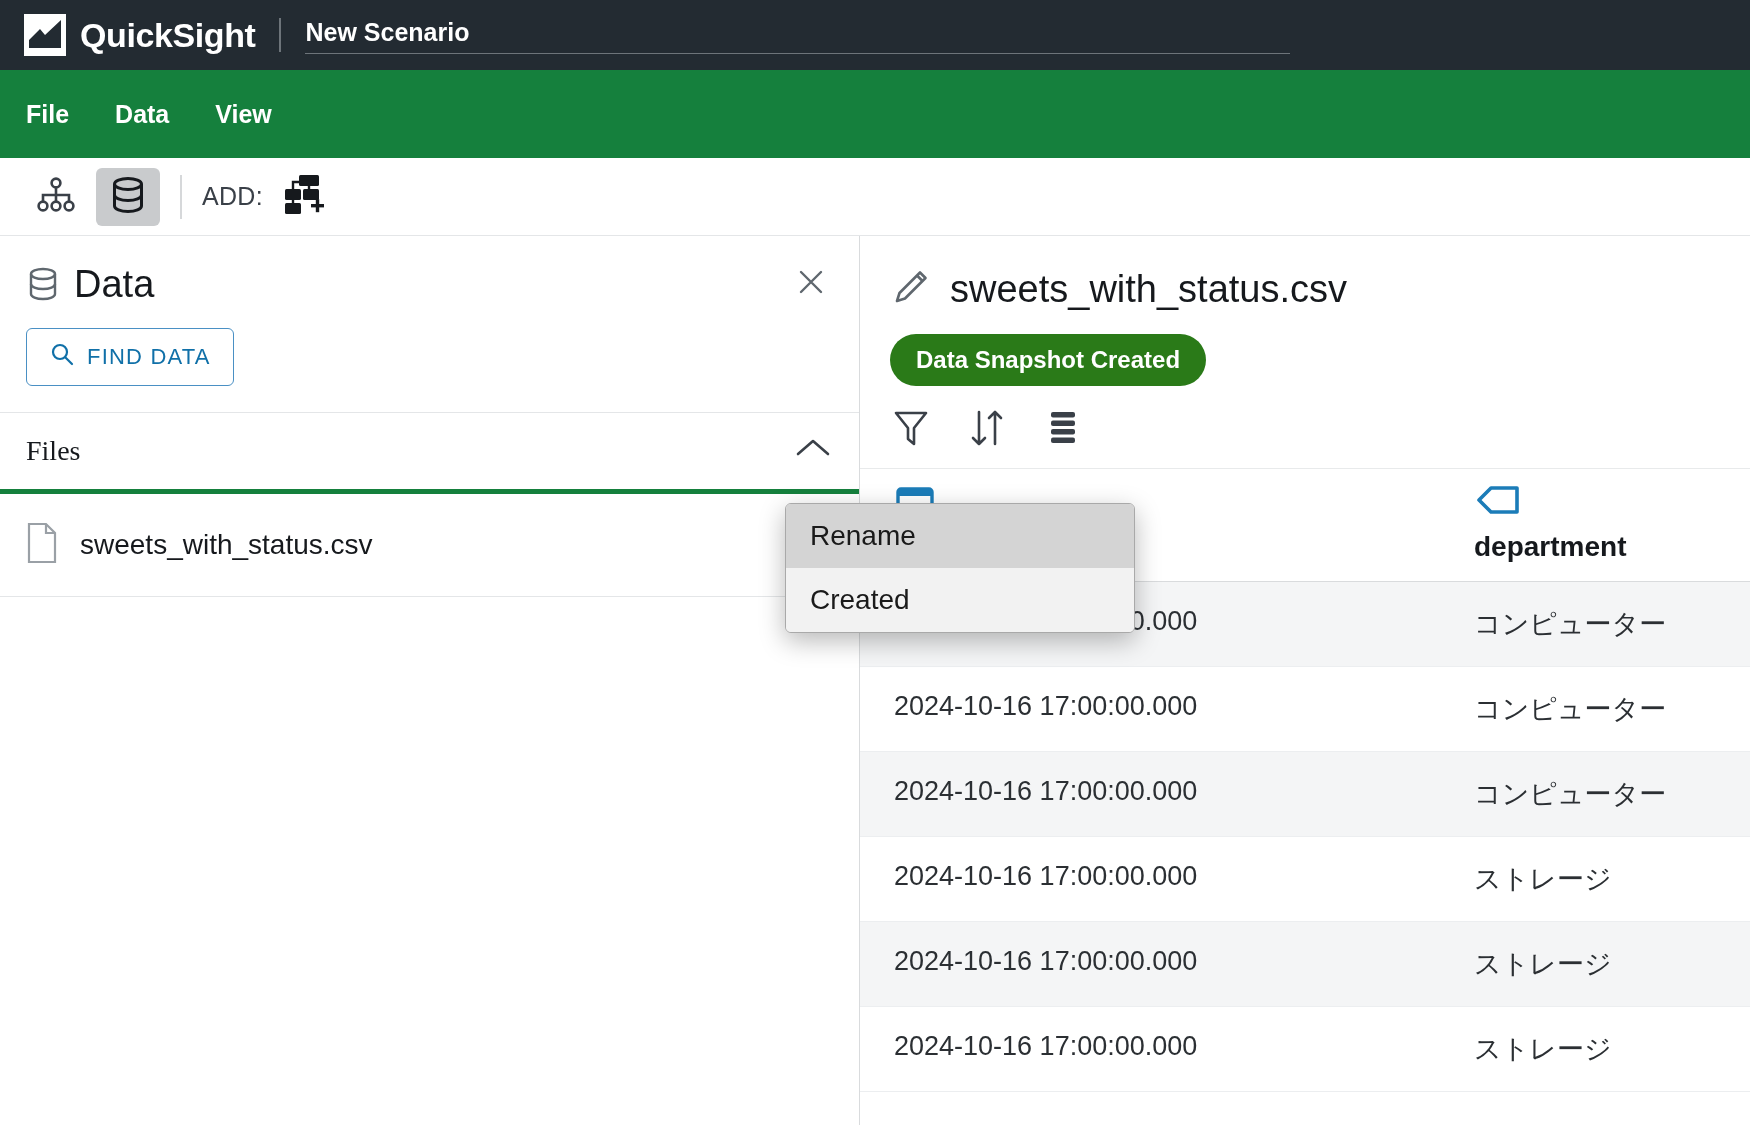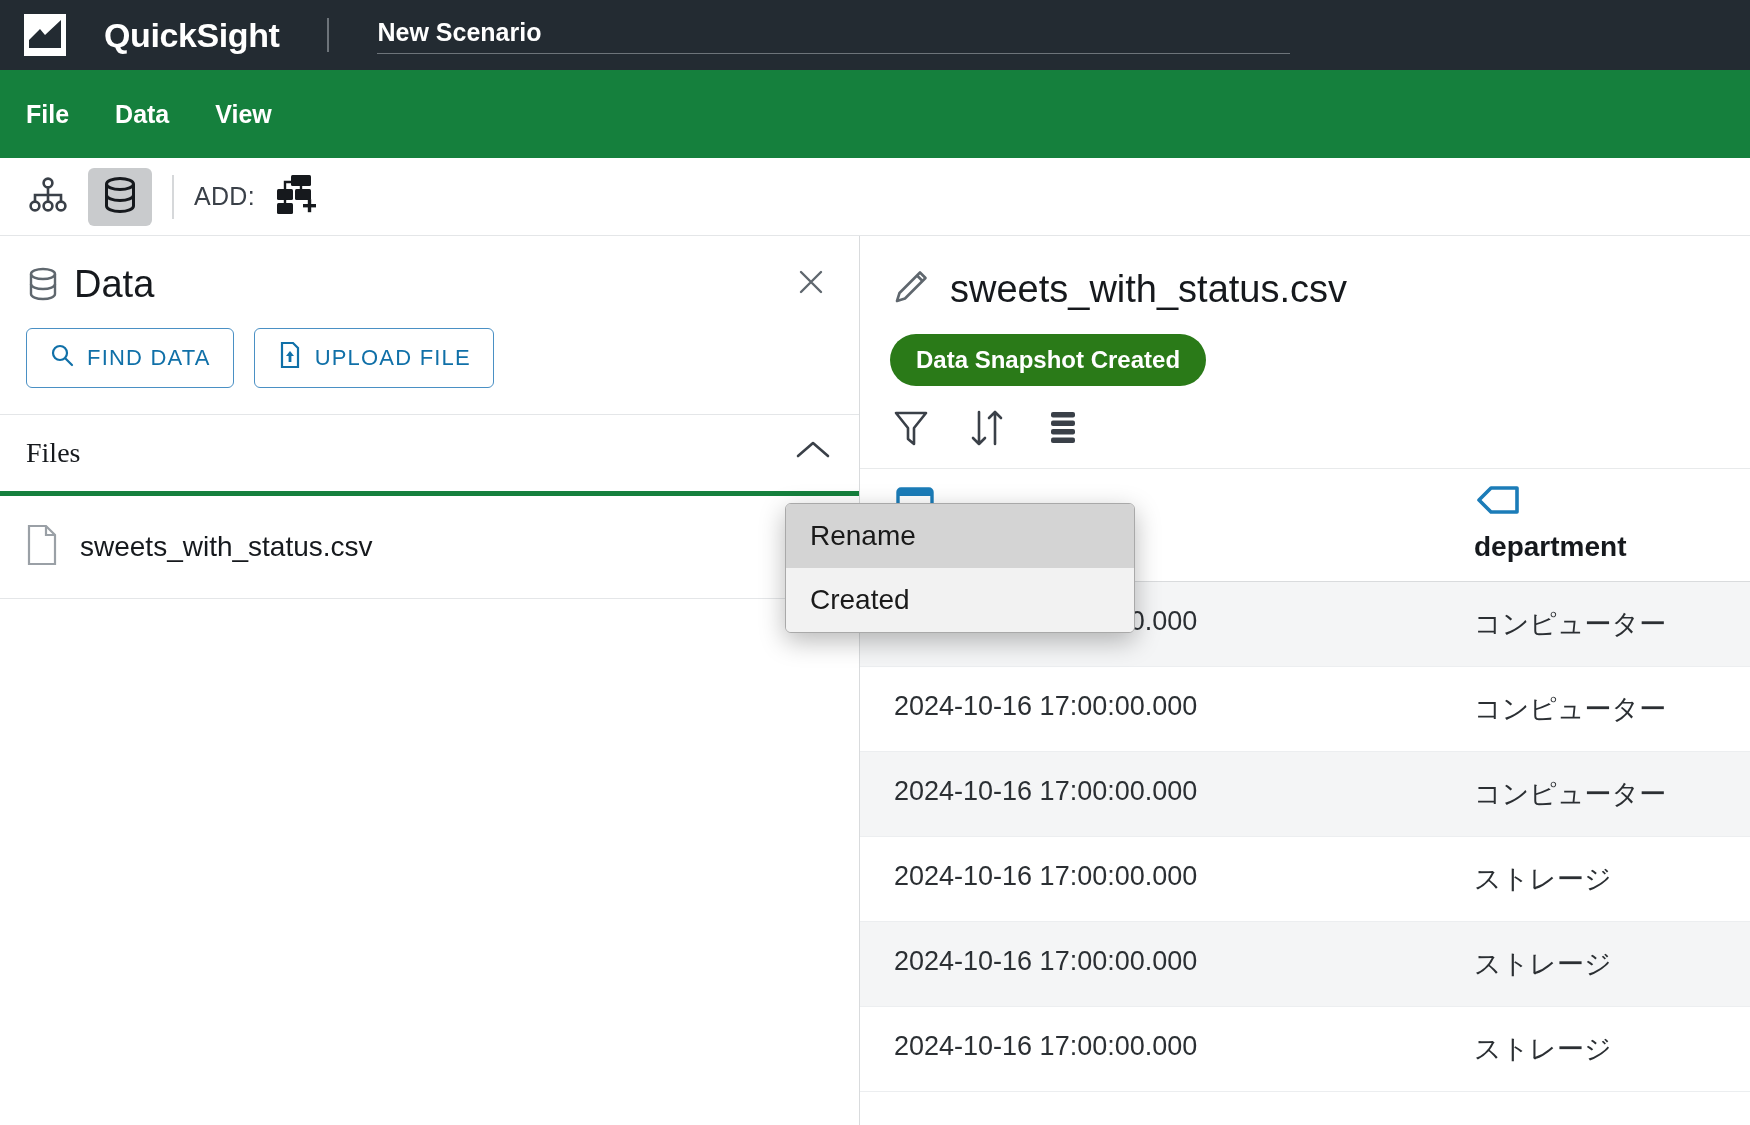--- a/index.html
+++ b/index.html
@@ -20,21 +20,20 @@
   }
 
   
   .brandbar {
     height: 70px;
     background: #232b32;
     display: flex;
     align-items: center;
     padding: 0 0 0 24px;
     color: #ffffff;
-    gap: 24px;
   }
   .brand-logo {
     width: 42px; height: 42px;
     background: #ffffff;
     margin-right: 14px;
     display: flex; align-items: center; justify-content: center;
     flex: 0 0 auto;
   }
   .brand-logo svg { display:block; }
   .brand-name {
@@ -90,21 +89,21 @@
     padding: 4px 2px;
   }
 
   
   .toolbar {
     height: 78px;
     background: #ffffff;
     border-bottom: 1px solid #e4e6e8;
     display: flex;
     align-items: center;
-    padding-left: 16px;
+    padding-left: 24px;
     gap: 8px;
     text-align: right;
   }
   .tb-btn {
     width: 64px; height: 58px;
     display: flex; align-items: center; justify-content: center;
     border-radius: 6px;
     cursor: pointer;
   }
   .tb-btn.active { background: #c9cbcd; }
@@ -399,34 +398,20 @@
         <div class="pill-btn">
           <span>
             <svg width="26" height="26" viewBox="0 0 26 26" aria-hidden="true">
               <g fill="none" stroke="#1070a8" stroke-width="2.2">
                 <circle cx="11" cy="11" r="7"></circle>
                 <path d="M16.2 16.2 L23 23" stroke-linecap="round"></path>
               </g>
             </svg>
           </span>
           <span>FIND DATA</span>
-        </div>
-        <div class="pill-btn">
-          <span>
-            <svg width="26" height="28" viewBox="0 0 26 28" aria-hidden="true">
-              <g fill="none" stroke="#1070a8" stroke-width="2.2">
-                <path d="M5 2 L16 2 L21 7 L21 26 L5 26 Z"></path>
-              </g>
-              <g fill="#1070a8">
-                <path d="M13 10 L17 15 L9 15 Z"></path>
-                <rect x="11.6" y="15" width="2.8" height="6"></rect>
-              </g>
-            </svg>
-          </span>
-          <span>UPLOAD FILE</span>
         </div>
       </div>
 
       <div class="section-row">
         <div class="section-label">Files</div>
         <span class="chev">
           <svg width="40" height="26" viewBox="0 0 40 26" aria-hidden="true">
             <path d="M5 19 L20 6 L35 19" fill="none" stroke="#3a4048" stroke-width="2.6" stroke-linecap="round" stroke-linejoin="round"></path>
           </svg>
         </span>

